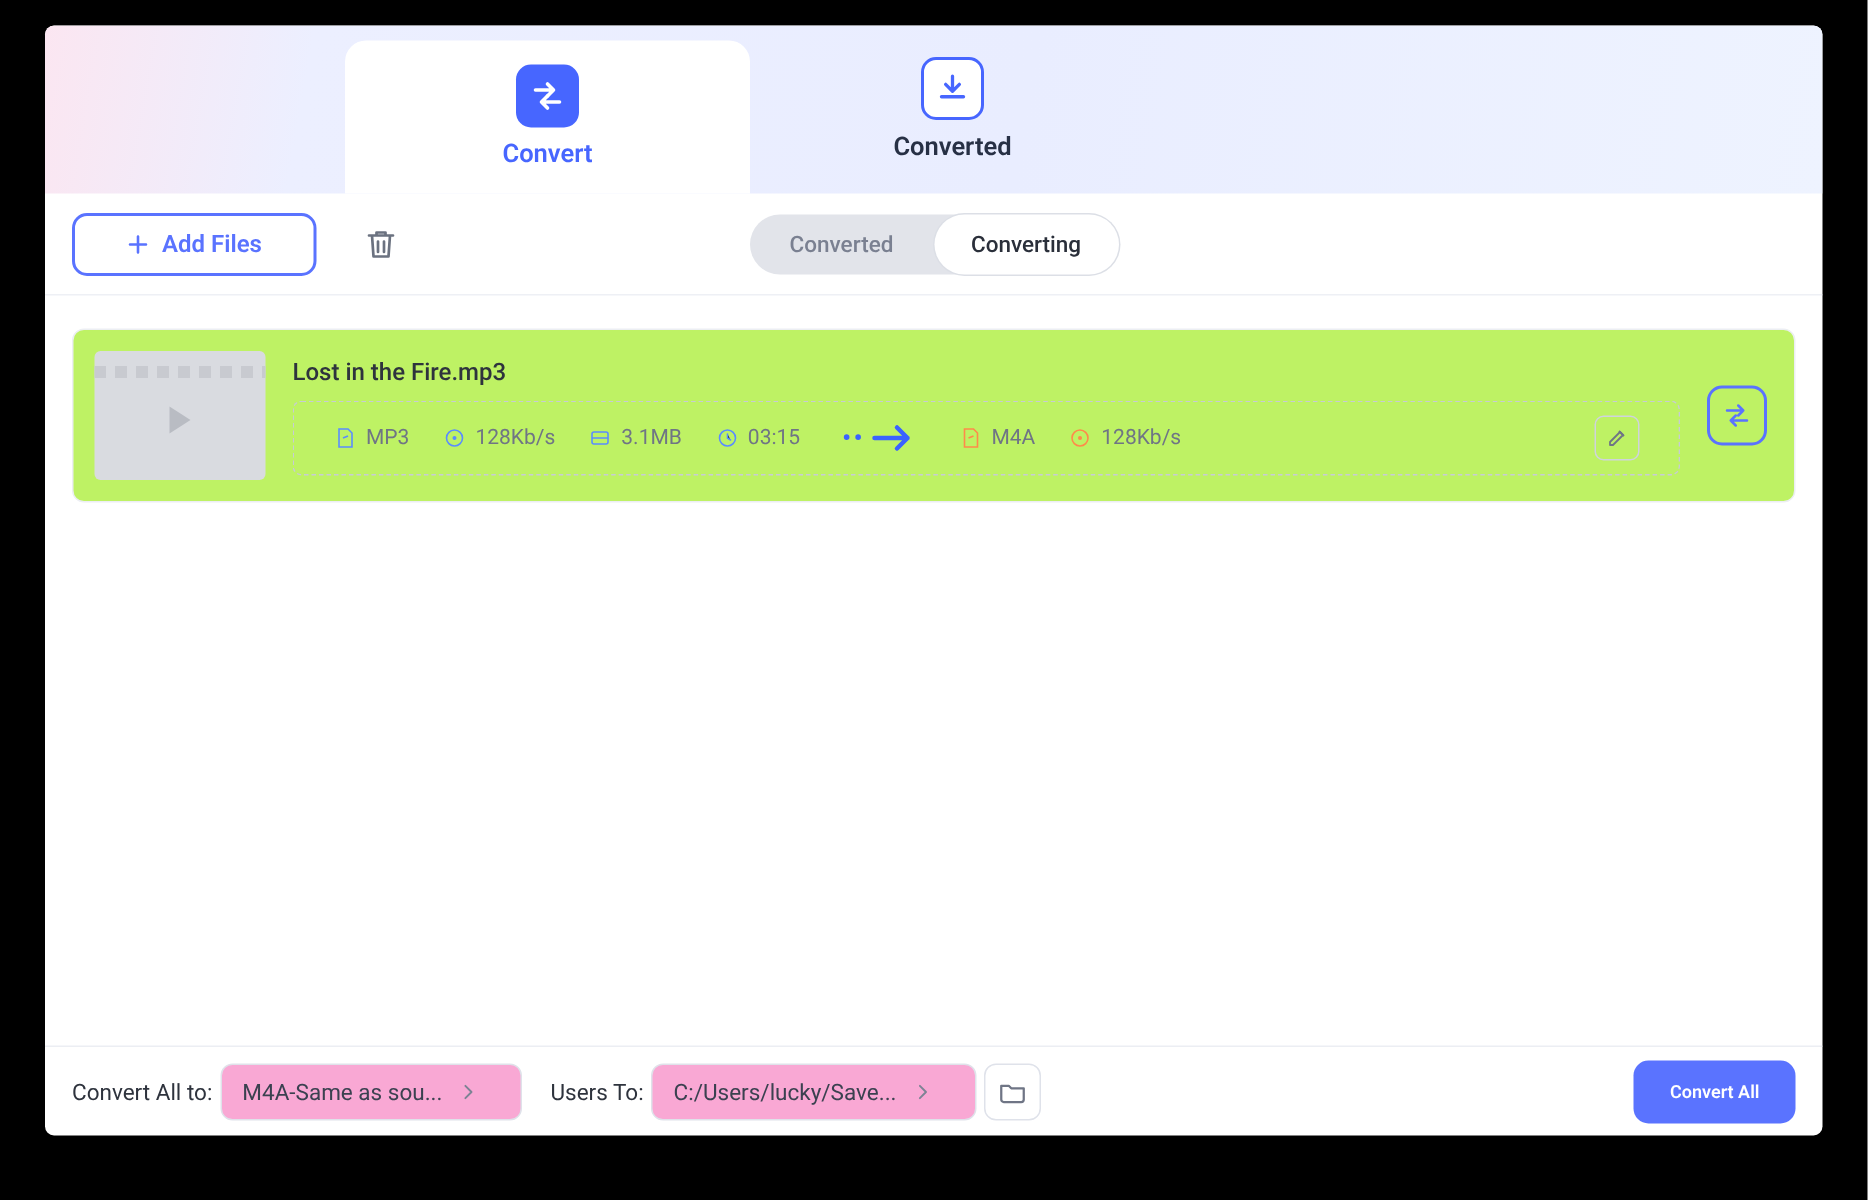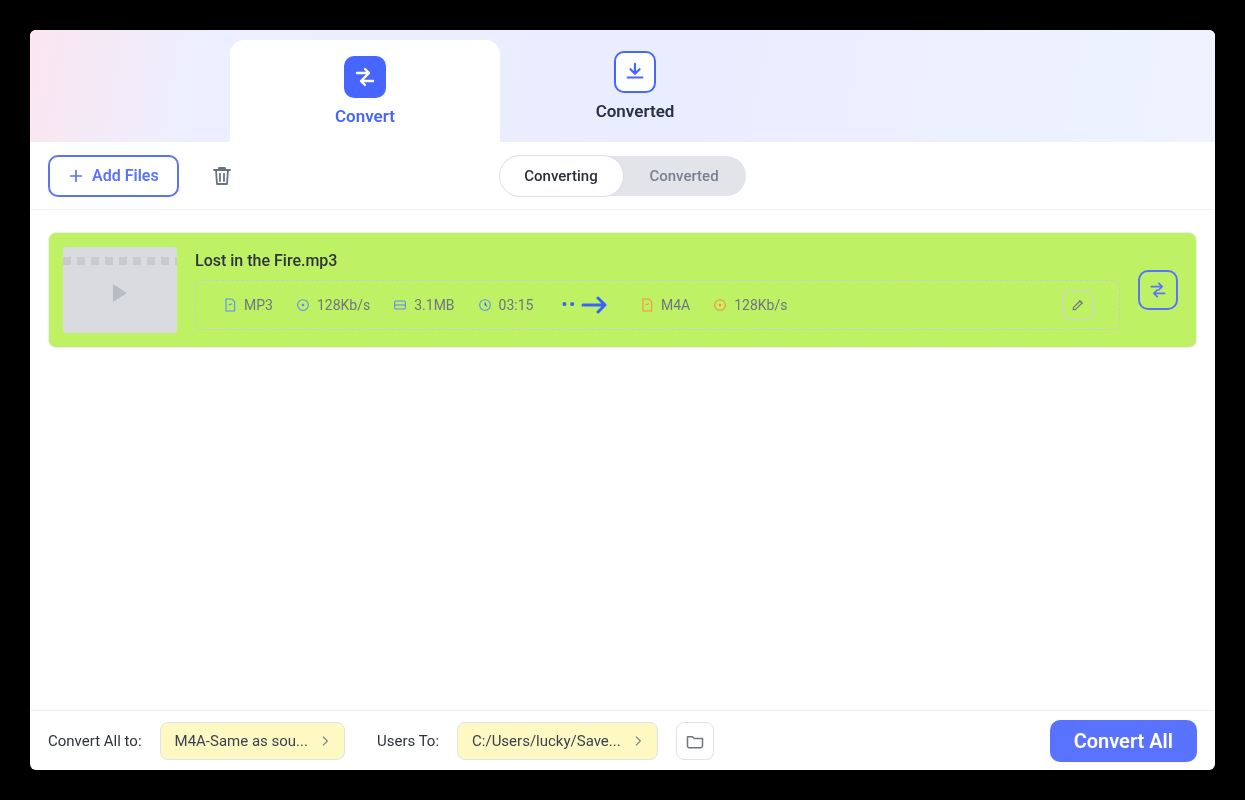--- a/index.html
+++ b/index.html
@@ -2,21 +2,21 @@
 <html><head>
 <meta charset="utf-8">
 <style>
   * { box-sizing: border-box; margin: 0; padding: 0; font-family: -apple-system, BlinkMacSystemFont, "Segoe UI", Roboto, Arial, sans-serif; }
   html, body { width: 1245px; height: 800px; }
   body { background: #000; display: flex; align-items: flex-start; justify-content: center; }
 
   .app {
     width: 1185px;
     height: 740px;
-    margin-top: 30px;
+    margin-top: 17px;
     background: #fff;
     border-radius: 6px;
     overflow: hidden;
     display: flex;
     flex-direction: column;
     position: relative;
     justify-content: space-between;
   }
 
   
@@ -54,21 +54,21 @@
   
   .toolbar {
     height: 68px;
     padding: 0 18px;
     display:flex;
     align-items:center;
     border-bottom:1px solid #eef0f5;
     position:relative;
   }
   .add-files-btn {
-    height:42px; padding:0 18px;
+    height:42px; padding:0 34px;
     border:2px solid #5a73ff; border-radius:10px;
     background:#fff; color:#5a73ff;
     font-size:16px; font-weight:600;
     display:flex; align-items:center; gap:8px;
     cursor:pointer;
   }
   .trash-btn {
     margin-left:28px; width:30px; height:30px;
     display:flex; align-items:center; justify-content:center;
     cursor:pointer; color:#6b7280;
@@ -121,38 +121,38 @@
     display:flex; align-items:center; justify-content:center; color:#6f7585; cursor:pointer; }
   .convert-item-btn {
     width:40px; height:40px; border:2px solid #5a73ff; border-radius:10px;
     display:flex; align-items:center; justify-content:center; cursor:pointer;
     color:#5a73ff; margin-left:auto;
   }
 
   
   .bottombar {
     height:60px; border-top:1px solid #eceef3;
-    display:flex; align-items:center; padding:0 18px; gap:18px;
+    display:flex; align-items:center; padding:0 18px; gap:5px;
   }
   .bb-label { font-size:15px; color:#2e333d; }
   .bb-select {
-    height:38px; border:1px solid #dfe2ea; border-radius:8px; background:#fef9c3;
-    display:flex; align-items:center; padding:0 12px 0 14px; gap:10px;
+    height:38px; border:1px solid #dfe2ea; border-radius:8px; background:#f9a8d4;
+    display:flex; align-items:center; padding:0 28px 0 14px; gap:10px;
     font-size:15px; color:#3b4150; cursor:pointer;
   }
   .bb-select .txt { max-width:160px; overflow:hidden; text-overflow:ellipsis; white-space:nowrap; }
   .bb-select.wide .txt { max-width:170px; }
   .chev { color:#7d8394; }
   .folder-btn {
     width:38px; height:38px; border:1px solid #dfe2ea; border-radius:8px; background:#fff;
     display:flex; align-items:center; justify-content:center; cursor:pointer; color:#6f7585;
   }
   .convert-all-btn {
     margin-left:auto; height:42px; padding:0 24px;
-    background:#5a73ff; color:#fff; font-size:20px; font-weight:600;
+    background:#5a73ff; color:#fff; font-size:12px; font-weight:600;
     border:none; border-radius:10px; cursor:pointer;
   }
 
   svg { display:block; }
 </style>
 </head>
 <body>
 
 <div class="app">
 
@@ -183,25 +183,25 @@
           <path d="M12 4v16M4 12h16" stroke="#5a73ff" stroke-width="2.6" stroke-linecap="round"></path>
         </svg>
       <span>Add Files</span>
     </button>
     <div class="trash-btn">
       <svg width="24" height="26" viewBox="0 0 24 24" fill="none">
         <path d="M4 6h16M9 6V4h6v2M6 6l1 14h10l1-14M10 10v7M14 10v7" stroke="#6b7280" stroke-width="1.8" stroke-linecap="round" stroke-linejoin="round"></path>
       </svg>
     </div>
     <div class="segbar">
+      <div class="seg">
+          <span>Converted</span>
+        </div>
       <div class="seg active">
           <span>Converting</span>
-        </div>
-      <div class="seg">
-          <span>Converted</span>
         </div>
     </div>
   </div>
 
   <div class="filelist">
     <div class="file-card">
       <div class="thumb">
         <div class="play-icon"></div>
       </div>
       <div class="file-main">

